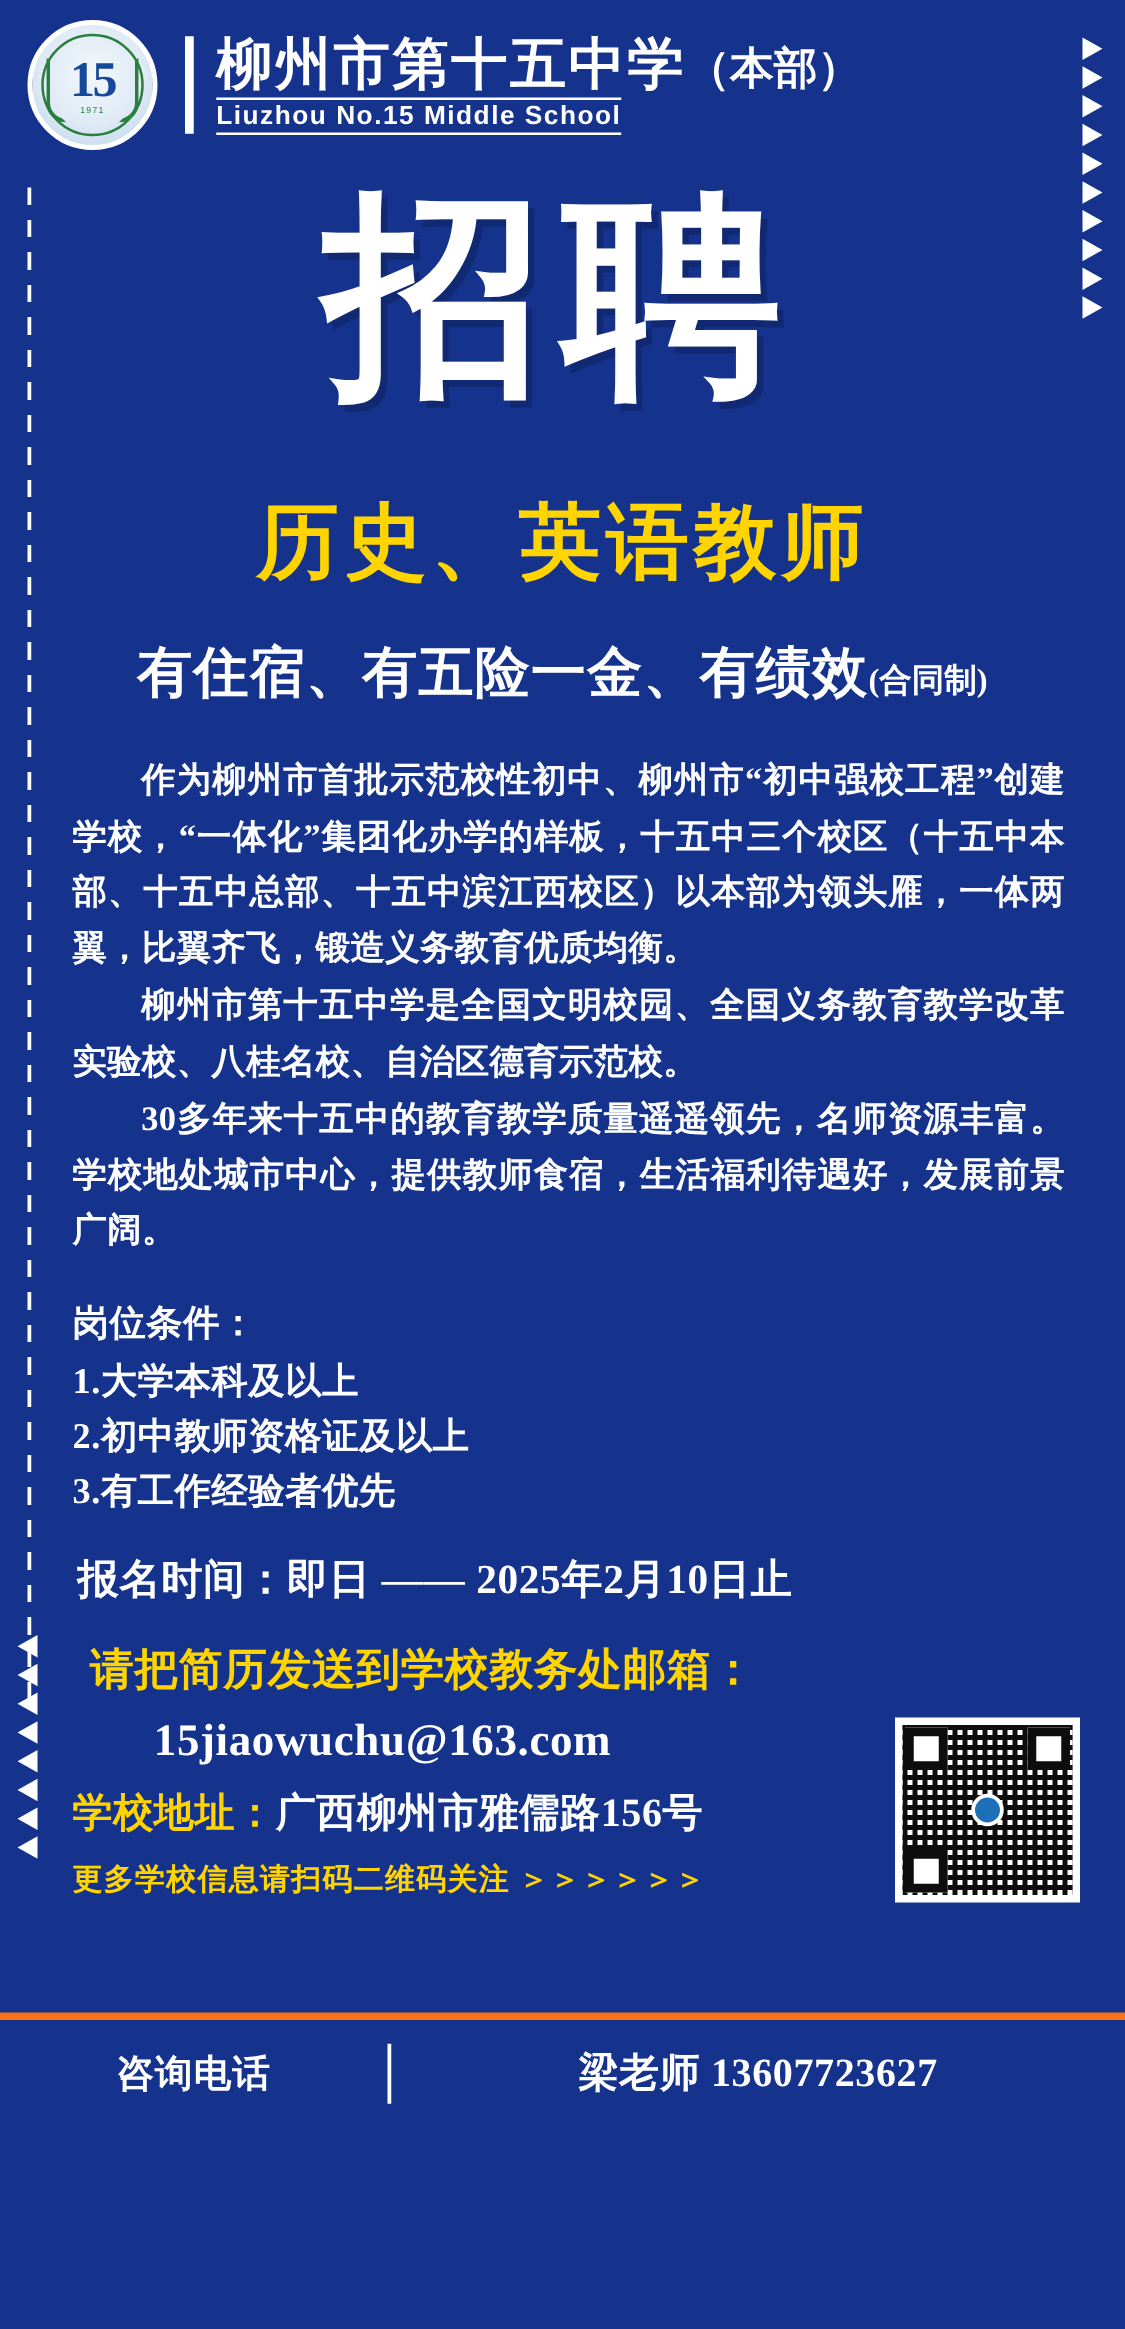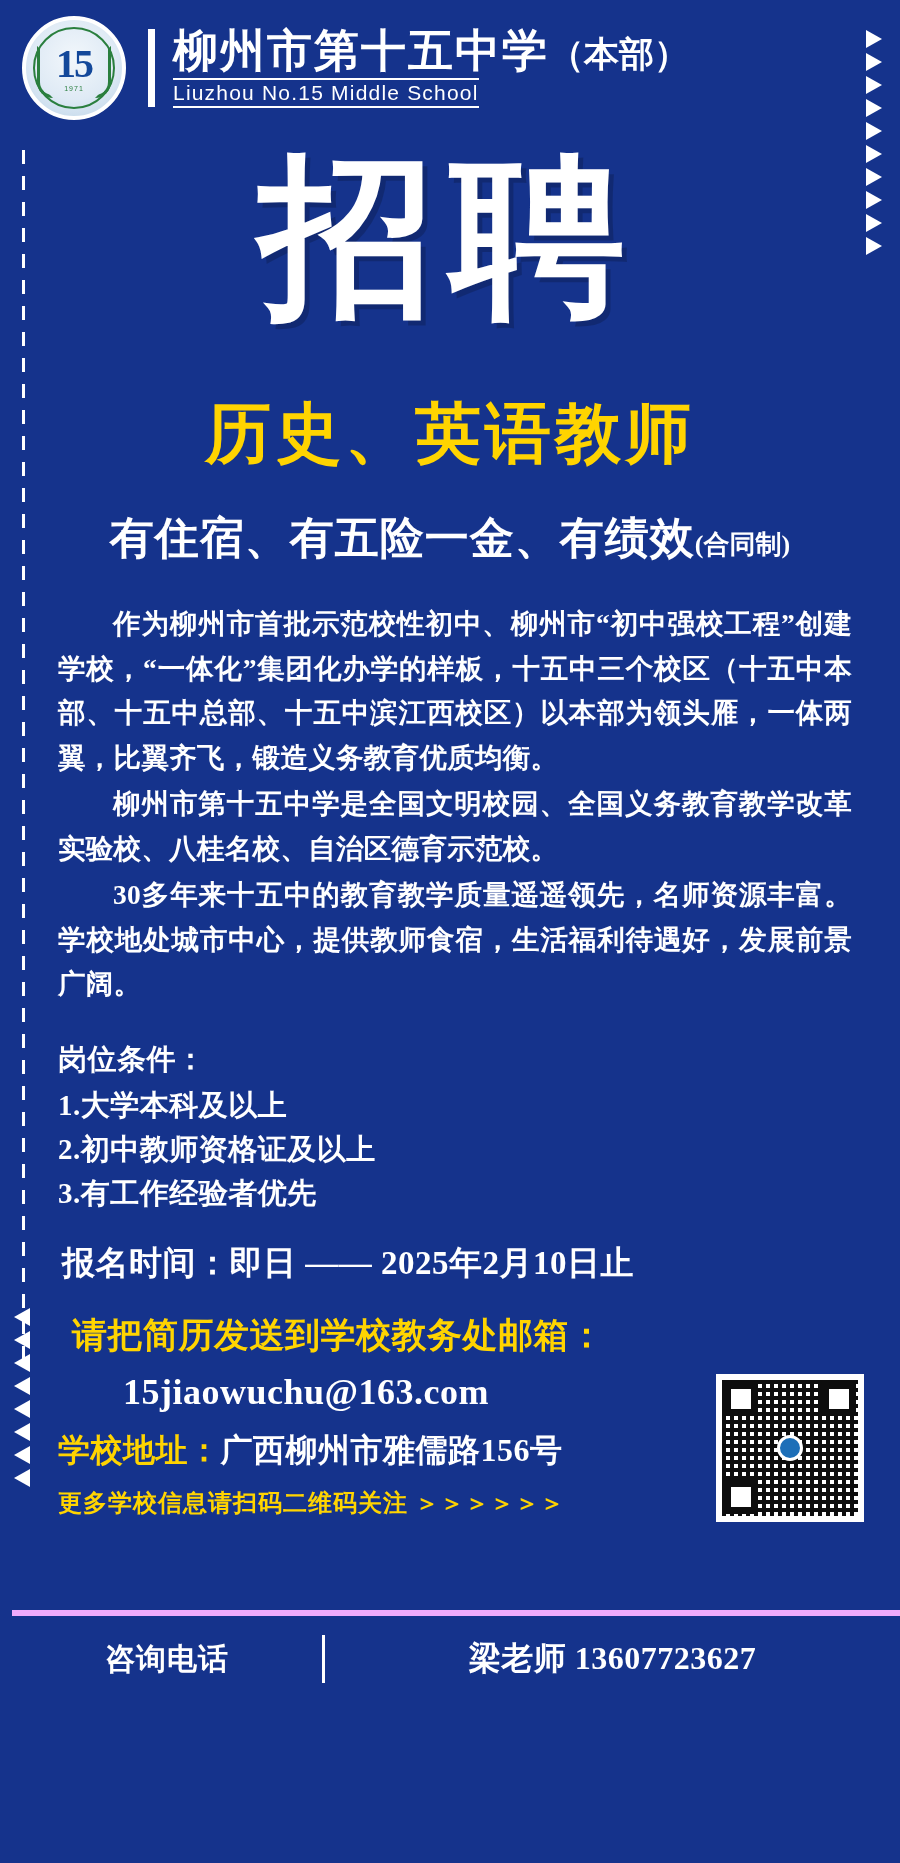--- a/index.html
+++ b/index.html
@@ -116,21 +116,21 @@
     letter-spacing: 2px;
     line-height: 1.05;
     white-space: nowrap;
   }
   .school-cn .branch {
     font-size: 35px;
     letter-spacing: 0;
   }
   .school-en {
     font-size: 21px;
-    font-weight: normal;
+    font-weight: bold;
     letter-spacing: 1.2px;
     border-top: 2px solid #ffffff;
     border-bottom: 2px solid #ffffff;
     padding: 1px 0;
     margin-top: 2px;
     display: inline-block;
     white-space: nowrap;
   }
 
   
@@ -279,24 +279,24 @@
     width: 26px; height: 26px;
     margin: -13px 0 0 -13px;
     border-radius: 50%;
     background: #1d6fb8;
     border: 3px solid #ffffff;
   }
 
   
   .footer {
     position: absolute;
-    left: 12px; right: 0; bottom: 0;
+    left: 0; right: 0; bottom: 0;
     height: 92px;
     background: #15338c;
-    border-top: 6px solid #f0abfc;
+    border-top: 6px solid #f97316;
     display: flex;
     align-items: center;
     color: #ffffff;
     font-family: "Liberation Serif", serif;
     font-weight: bold;
     justify-content: flex-end;
   }
   .footer .tel-label {
     width: 310px;
     text-align: center;

